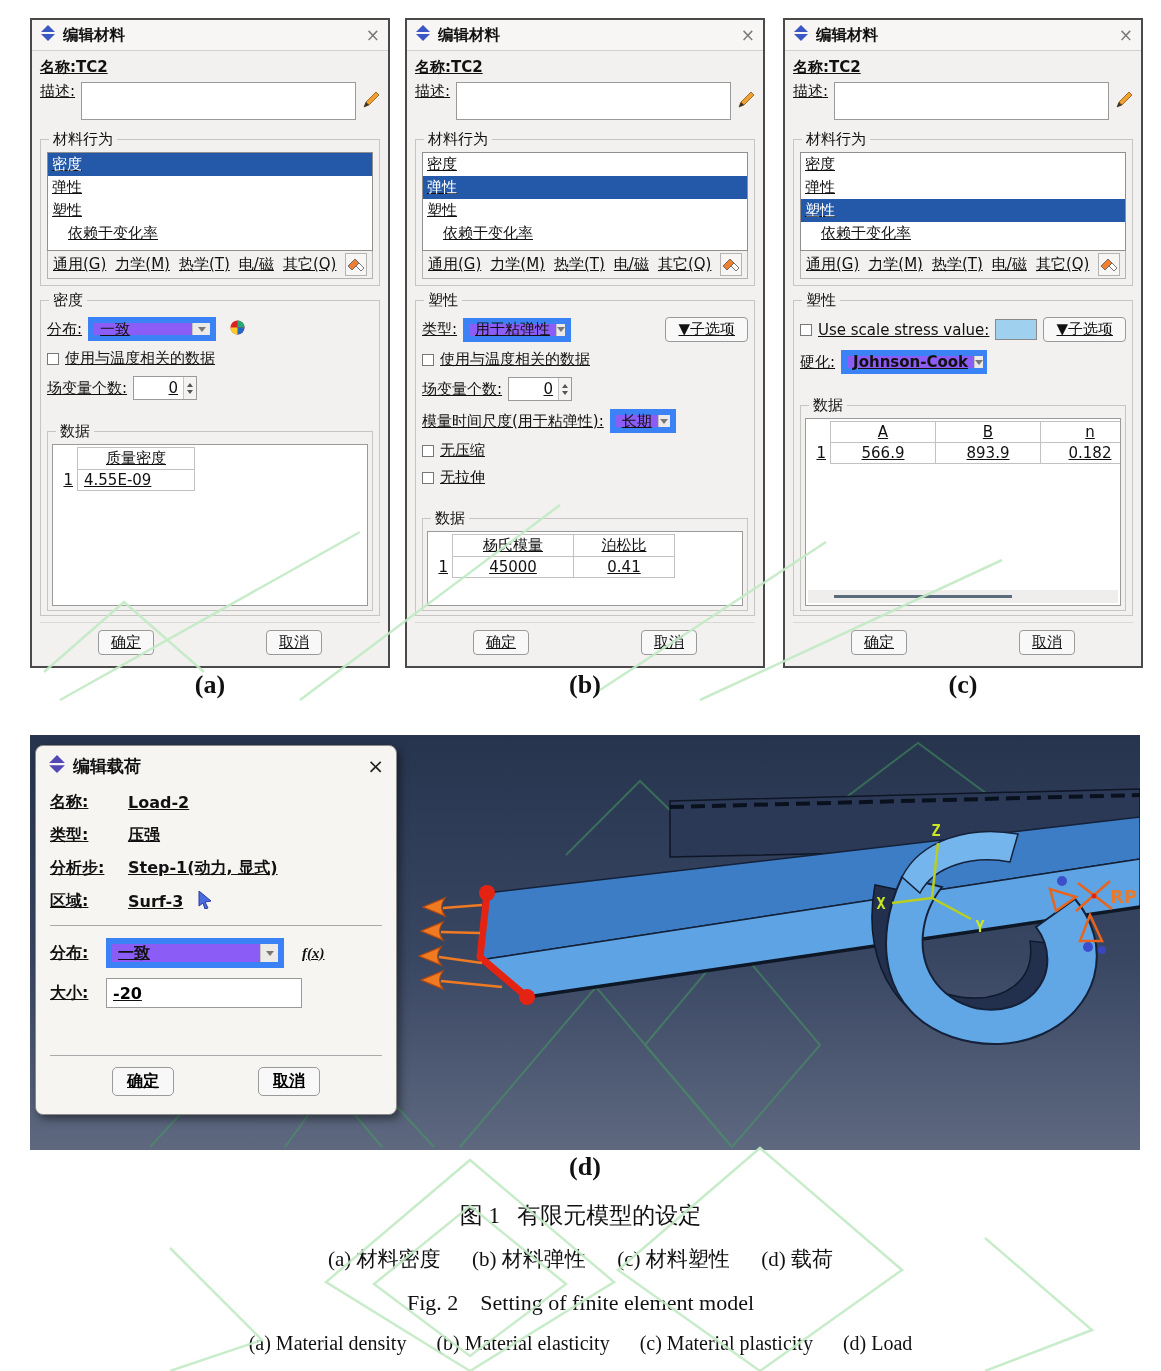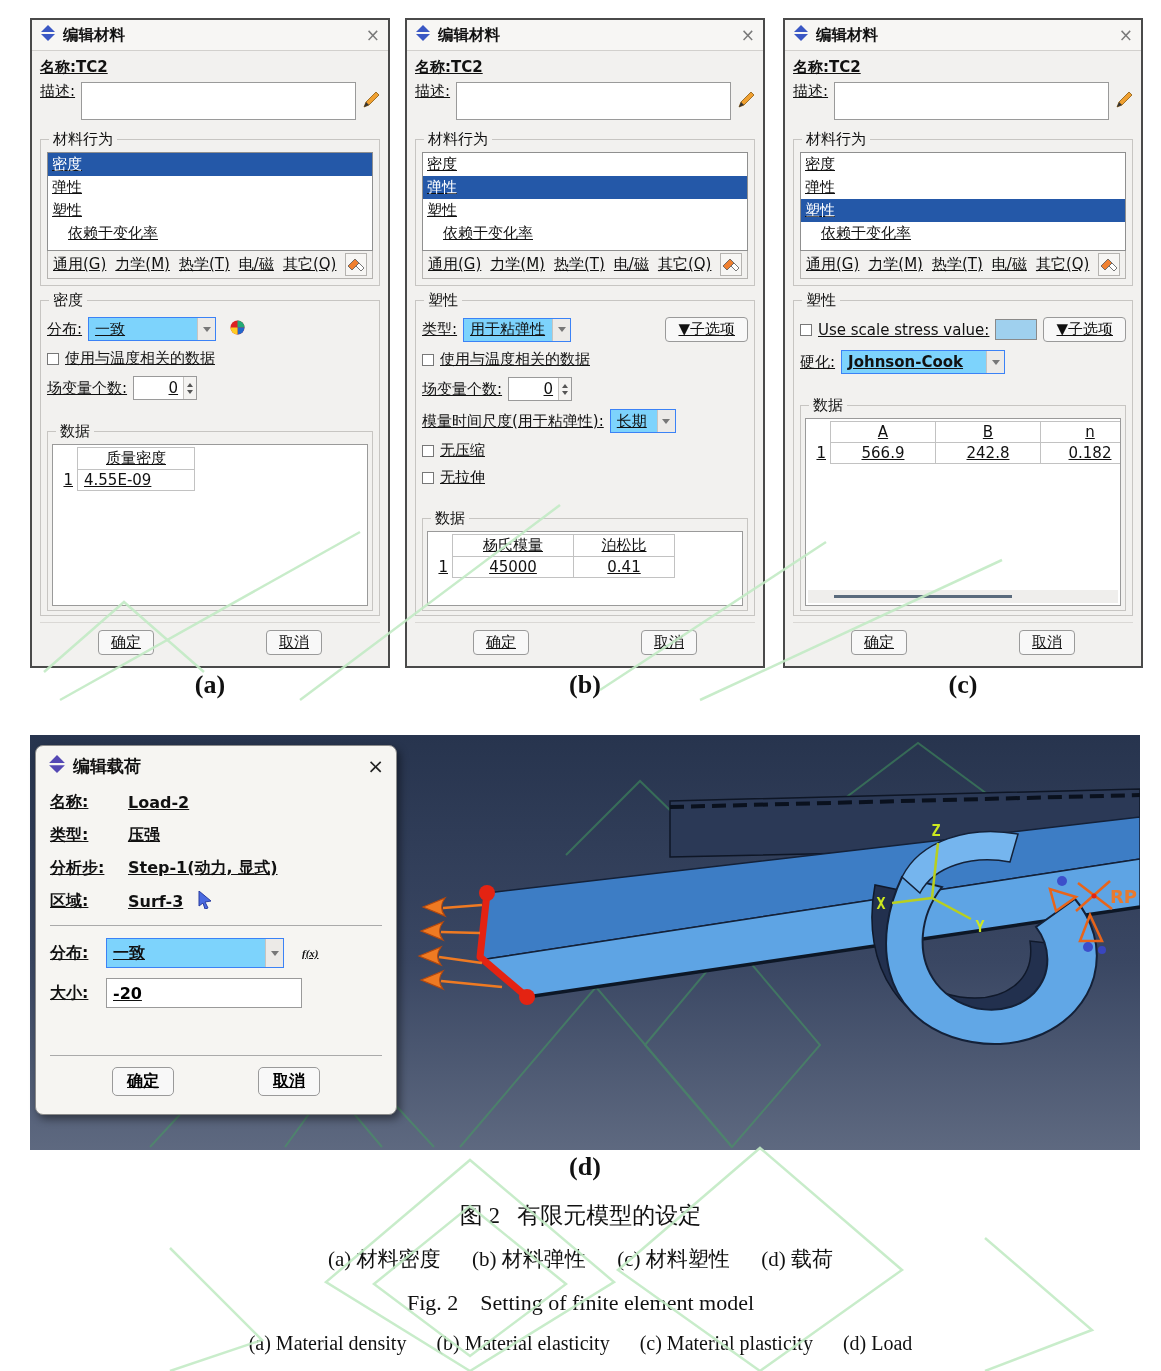--- a/index.html
+++ b/index.html
@@ -24,21 +24,21 @@
   .li{padding:0 4px;line-height:23px;white-space:nowrap;}
   .li.sel{background:#2458a8;color:#fff;}
   .li.indent{padding-left:20px;}
   .menurow{display:flex;align-items:center;gap:9px;border:1px solid #b5b3b0;border-top:none;
            height:27px;padding:0 5px;background:#f2f1ef;}
   .mi{white-space:nowrap;}
   .eraserbox{margin-left:auto;width:25px;height:21px;border:1px solid #b5b3b0;background:#f7f6f4;
              display:flex;align-items:center;justify-content:center;}
   .section{flex:1;display:flex;flex-direction:column;margin-top:14px;min-height:0;padding-bottom:4px;}
   .frow{display:flex;align-items:center;gap:6px;margin:4px 0;white-space:nowrap;}
-  .dd{display:inline-flex;align-items:center;border:1px solid #3b82f6;background:#7dd3fc;height:24px;box-sizing:border-box;justify-content:space-between;}
+  .dd{display:inline-flex;align-items:center;border:6px solid #3b82f6;background:#8b5cf6;height:24px;box-sizing:border-box;justify-content:space-between;}
   .ddv{flex:1;padding:0 6px;white-space:nowrap;}
   .ddbtn{width:17px;align-self:stretch;display:flex;align-items:center;justify-content:center;
          background:#eceae7;border-left:1px solid #c6c4c1;}
   .tri{width:0;height:0;border-left:4px solid transparent;border-right:4px solid transparent;border-top:5px solid #777;}
   .cb{width:12px;height:12px;border:1px solid #777;background:#fff;display:inline-block;flex:none;box-sizing:border-box;}
   .spin{display:inline-flex;border:1px solid #9a9a9a;background:#fff;height:24px;align-items:center;box-sizing:border-box;}
   .spinval{width:44px;text-align:right;padding-right:5px;}
   .spinbtns{display:flex;flex-direction:column;gap:3px;padding:0 3px;border-left:1px solid #c6c4c1;
             align-self:stretch;justify-content:center;background:#f4f3f1;}
   .tu{width:0;height:0;border-left:3.5px solid transparent;border-right:3.5px solid transparent;border-bottom:4px solid #555;}
@@ -72,21 +72,21 @@
         flex-direction:column;font-size:16px;box-shadow:3px 4px 8px rgba(0,0,0,.45);}
   .ldlg .titlebar{background:transparent;border-bottom:none;height:36px;padding:2px 12px 0;}
   .ldlg .title{font-size:17px;}
   .lbody{flex:1;padding:2px 14px 8px;display:flex;flex-direction:column;text-decoration:underline;}
   .lrow{display:flex;align-items:center;height:33px;gap:4px;white-space:nowrap;}
   .llbl{font-weight:bold;width:74px;flex:none;}
   .lval{font-weight:bold;}
   .lhr{border:none;border-top:1px solid #aaa;margin:7px 0;}
   .ldlg .dd{height:30px;width:178px;}
   .maginput{width:182px;height:28px;border:1px solid #9a9a9a;background:#fff;font:bold 16px "DejaVu Sans","Liberation Sans",sans-serif;padding:0 6px;box-sizing:content-box;}
-  .fx{font-family:"Liberation Serif","DejaVu Serif",serif;font-style:italic;font-weight:bold;font-size:11px;margin-left:14px;}
+  .fx{font-family:"Liberation Serif","DejaVu Serif",serif;font-style:italic;font-weight:bold;font-size:15px;margin-left:14px;}
   .lbtns{display:flex;justify-content:space-between;padding:4px 62px 10px;}
   .lbtn{font-family:inherit;font-weight:bold;font-size:16px;background:#f8f8f8;border:1px solid #9a9a9a;border-radius:5px;padding:3px 14px;}
 
   
   .cap{position:absolute;left:0;width:100%;text-align:center;
        font-family:"Liberation Serif","DejaVu Serif",serif;white-space:pre;}
   .watermark{position:absolute;left:0;top:0;z-index:30;pointer-events:none;}
 </style>
 </head>
 <body>
@@ -361,21 +361,21 @@
       <div class="group section">
         <span class="gtitle">塑性</span>
         <div class="frow">
           <span class="cb"></span>
           <span>Use scale stress value:</span>
           <span class="scalefield"></span>
           <button class="btn subopt">▼子选项</button>
         </div>
         <div class="frow">
           <span>硬化:</span>
-          <span class="dd" style="width:164px">
+          <span class="dd" style="width:146px">
             <span class="ddv" style="font-weight:bold">Johnson-Cook</span>
             <span class="ddbtn">
                 <i class="tri"></i>
               </span>
           </span>
         </div>
         <div class="group datagroup">
           <span class="gtitle">数据</span>
           <div class="dataarea">
             <table class="dgrid">
@@ -383,21 +383,21 @@
                   <tr>
                 <td class="ix"></td>
                 <td class="hd" style="min-width:92px">A</td>
                 <td class="hd" style="min-width:92px">B</td>
                 <td class="hd" style="min-width:86px">n</td>
 
               </tr>
               <tr>
                 <td class="ix">1</td>
                 <td class="ctr">566.9</td>
-                <td class="ctr">242.8</td>
+                <td class="ctr">893.9</td>
                 <td class="ctr">0.182</td>
 
               </tr>
             </tbody>
               </table>
             <div class="hscrollwrap">
                 <div class="hthumb"></div>
               </div>
           </div>
         </div>
@@ -546,21 +546,21 @@
         <hr class="lhr">
         <div class="lbtns">
           <button class="lbtn">确定</button>
           <button class="lbtn">取消</button>
         </div>
       </div>
     </div>
   </div>
   <div class="figlabel" style="left:30px;width:1110px;top:1152px;">(d)</div>
 
-  <div class="cap" style="top:1200px;font-size:23px;">图 2   有限元模型的设定</div>
+  <div class="cap" style="top:1200px;font-size:23px;">图 1   有限元模型的设定</div>
   <div class="cap" style="top:1245px;font-size:21px;">(a) 材料密度      (b) 材料弹性      (c) 材料塑性      (d) 载荷</div>
   <div class="cap" style="top:1290px;font-size:22px;">Fig. 2    Setting of finite element model</div>
   <div class="cap" style="top:1332px;font-size:20px;">(a) Material density      (b) Material elasticity      (c) Material plasticity      (d) Load</div>
 
   <svg class="watermark" width="1161" height="1371" viewBox="0 0 1161 1371">
     <g fill="none" stroke="#c3ebc5" stroke-width="2.5" opacity="0.9">
       <path d="M470,1160 L614,1282 L470,1371 L326,1282 Z"></path>
       <path d="M470,1206 L566,1284 L470,1356 L374,1284 Z"></path>
       <path d="M760,1148 L902,1270 L760,1371 L618,1270 Z"></path>
       <path d="M985,1238 L1092,1330 L985,1371"></path>

